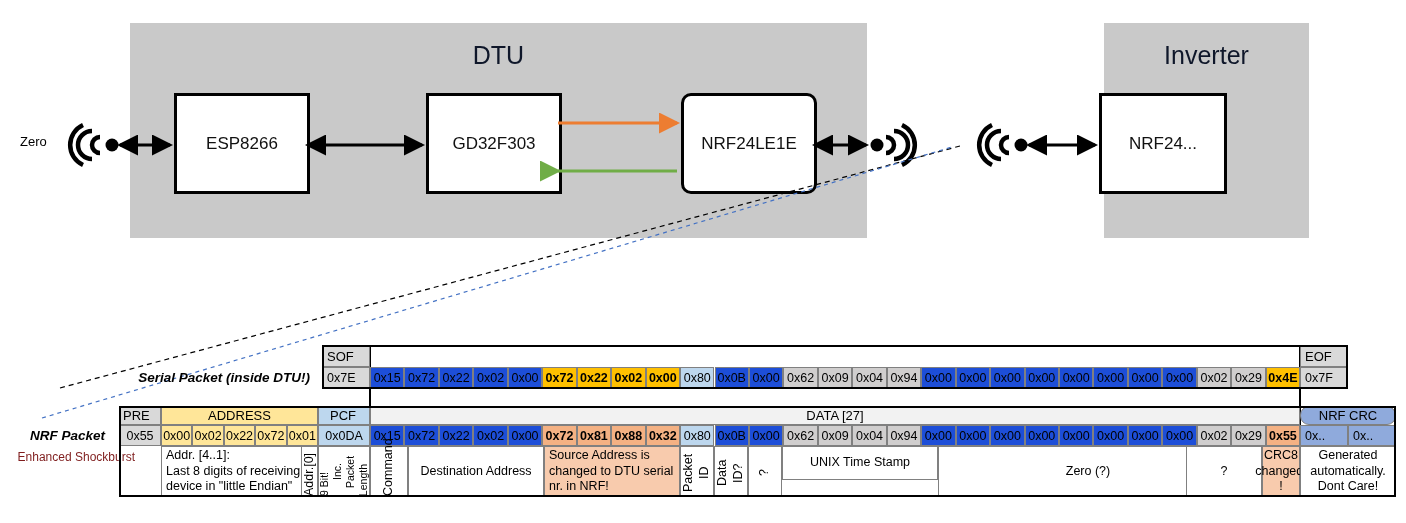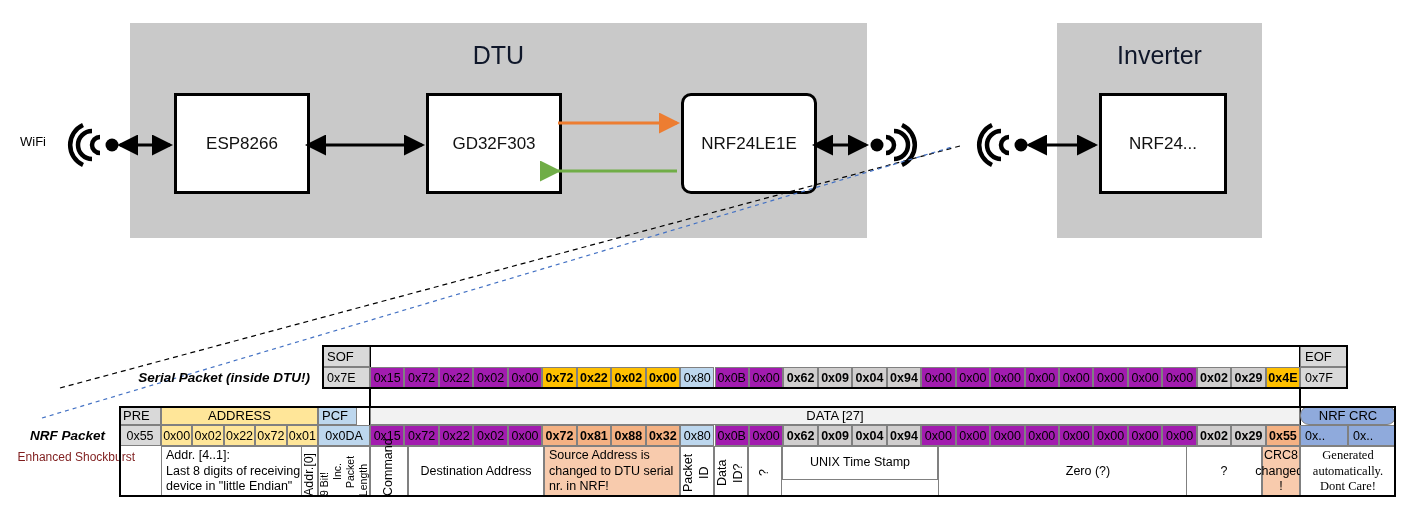--- a/index.html
+++ b/index.html
@@ -20,25 +20,25 @@
 
   
   .rowlabel{position:absolute;font-style:italic;font-weight:bold;font-size:13.5px;
       color:#000;text-align:right;}
   .sublabel{position:absolute;font-size:12px;color:#7f1d1d;text-align:right;}
 
   .cell{position:absolute;box-sizing:border-box;border:1px solid #808080;
       font-size:12.5px;color:#000;display:flex;align-items:center;
       justify-content:center;overflow:hidden;white-space:nowrap;}
   .cell.hdr{font-size:13px;}
-  .g-green{background:#a21caf;}
+  .g-green{background:#1d4ed8;}
   .g-yellow{background:#ffc000;font-weight:bold;}
   .g-lyellow{background:#ffe699;}
   .g-blue{background:#bdd7ee;}
-  .g-gray{background:#d0cece;font-weight:bold;}
+  .g-gray{background:#d0cece;}
   .g-hgray{background:#d9d9d9;}
   .g-salmon{background:#f4b183;font-weight:bold;}
   .g-dblue{background:#8faadc;}
   .g-none{background:#f2f2f2;}
 
   .desc{position:absolute;box-sizing:border-box;border:1px solid #808080;
       background:#fff;font-size:12.5px;color:#000;display:flex;
       align-items:center;justify-content:center;text-align:center;
       line-height:1.25;padding:1px;}
   .desc.left{justify-content:flex-start;text-align:left;padding-left:4px;}
@@ -58,28 +58,28 @@
 <div class="chip" style="left:174px;top:93px;width:130px;height:95px;">
   <span>ESP8266</span>
 </div>
 <div class="chip" style="left:426px;top:93px;width:130px;height:95px;">
   <span>GD32F303</span>
 </div>
 <div class="chip" style="left:681px;top:93px;width:130px;height:95px;border-radius:10px;">
   <span>NRF24LE1E</span>
 </div>
 
-<div class="enclosure" style="left:1057px;top:23px;width:205px;height:215px;">
+<div class="enclosure" style="left:1104px;top:23px;width:205px;height:215px;">
   <div class="enclosure-title">Inverter</div>
 </div>
 <div class="chip" style="left:1099px;top:93px;width:122px;height:95px;">
   <span>NRF24...</span>
 </div>
 
-<div class="lbl-wifi" style="left:20px;top:134px;">WiFi</div>
+<div class="lbl-wifi" style="left:20px;top:134px;">Zero</div>
 
 <svg class="overlay">
   <defs>
     <marker id="ahB" markerWidth="7" markerHeight="7" refX="6" refY="3.5" orient="auto">
         <path d="M0,0 L7,3.5 L0,7 z" fill="#000"></path>
       </marker>
     <marker id="ahBs" markerWidth="7" markerHeight="7" refX="1" refY="3.5" orient="auto">
         <path d="M7,0 L0,3.5 L7,7 z" fill="#000"></path>
       </marker>
     <marker id="ahO" markerWidth="7" markerHeight="7" refX="6" refY="3.5" orient="auto">
@@ -164,21 +164,21 @@
   </div>
 
 <div class="cell g-hgray hdr" style="left:1300px;top:345px;width:48px;height:22px;justify-content:flex-start;padding-left:4px;">EOF</div>
 <div class="cell g-hgray" style="left:1300px;top:367px;width:48px;height:22px;justify-content:flex-start;padding-left:4px;">0x7F</div>
 
 <div class="rowlabel" style="left:10px;top:428px;width:95px;">NRF Packet</div>
 <div class="sublabel" style="left:10px;top:450px;width:125px;">Enhanced Shockburst</div>
 
 <div class="cell g-hgray hdr" style="left:119px;top:406px;width:42px;height:19px;justify-content:flex-start;padding-left:3px;">PRE</div>
 <div class="cell g-lyellow hdr" style="left:161px;top:406px;width:157px;height:19px;">ADDRESS</div>
-<div class="cell g-blue hdr" style="left:318px;top:406px;width:39px;height:19px;justify-content:flex-start;padding-left:3px;">PCF</div>
+<div class="cell g-blue hdr" style="left:318px;top:406px;width:52px;height:19px;justify-content:flex-start;padding-left:11px;">PCF</div>
 <div class="cell g-none hdr" style="left:370px;top:406px;width:930px;height:19px;">DATA [27]</div>
 <div class="cell g-dblue hdr" style="left:1300px;top:406px;width:96px;height:19px;border-radius:9px;">NRF CRC</div>
 
 <div class="cell g-hgray" style="left:119px;top:425px;width:42px;height:21px;">0x55</div>
 <div id="nrf-address">
     <div class="cell g-lyellow" style="left: 161px; top: 425px; width: 31.4px; height: 21px;">0x00</div>
     <div class="cell g-lyellow" style="left: 192.4px; top: 425px; width: 31.4px; height: 21px;">0x02</div>
     <div class="cell g-lyellow" style="left: 223.8px; top: 425px; width: 31.4px; height: 21px;">0x22</div>
     <div class="cell g-lyellow" style="left: 255.2px; top: 425px; width: 31.4px; height: 21px;">0x72</div>
     <div class="cell g-lyellow" style="left: 286.6px; top: 425px; width: 31.4px; height: 21px;">0x01</div>
@@ -242,20 +242,20 @@
 <div class="desc vert" style="left:714px;top:446px;width:34px;height:51px;">Data ID?</div>
 <div class="desc vert" style="left:748px;top:446px;width:34px;height:51px;justify-content:center;">?</div>
 <div class="desc" style="left:782px;top:446px;width:156px;height:34px;">UNIX Time Stamp</div>
 <div class="desc" style="left:938px;top:446px;width:300px;height:51px;">Zero (?)</div>
 <div class="desc" style="left:1186px;top:446px;width:76px;height:51px;">?</div>
 <div class="desc sal" style="left:1262px;top:446px;width:38px;height:51px;flex-direction:column;">
   <span>CRC8</span>
   <span>changed.</span>
   <span>!</span>
 </div>
-<div class="desc" style="left:1300px;top:446px;width:96px;height:51px;flex-direction:column;font-family:Liberation Serif, serif;">
+<div class="desc" style="left:1300px;top:446px;width:96px;height:51px;flex-direction:column;">
   <span>Generated</span>
   <span>automatically.</span>
   <span>Dont Care!</span>
 </div>
 
 <div class="thickbox" style="left:119px;top:406px;width:1277px;height:91px;"></div>
 <div class="thickbox" style="left:322px;top:345px;width:1026px;height:44px;border:2px solid #000;"></div>
 
 </body></html>

